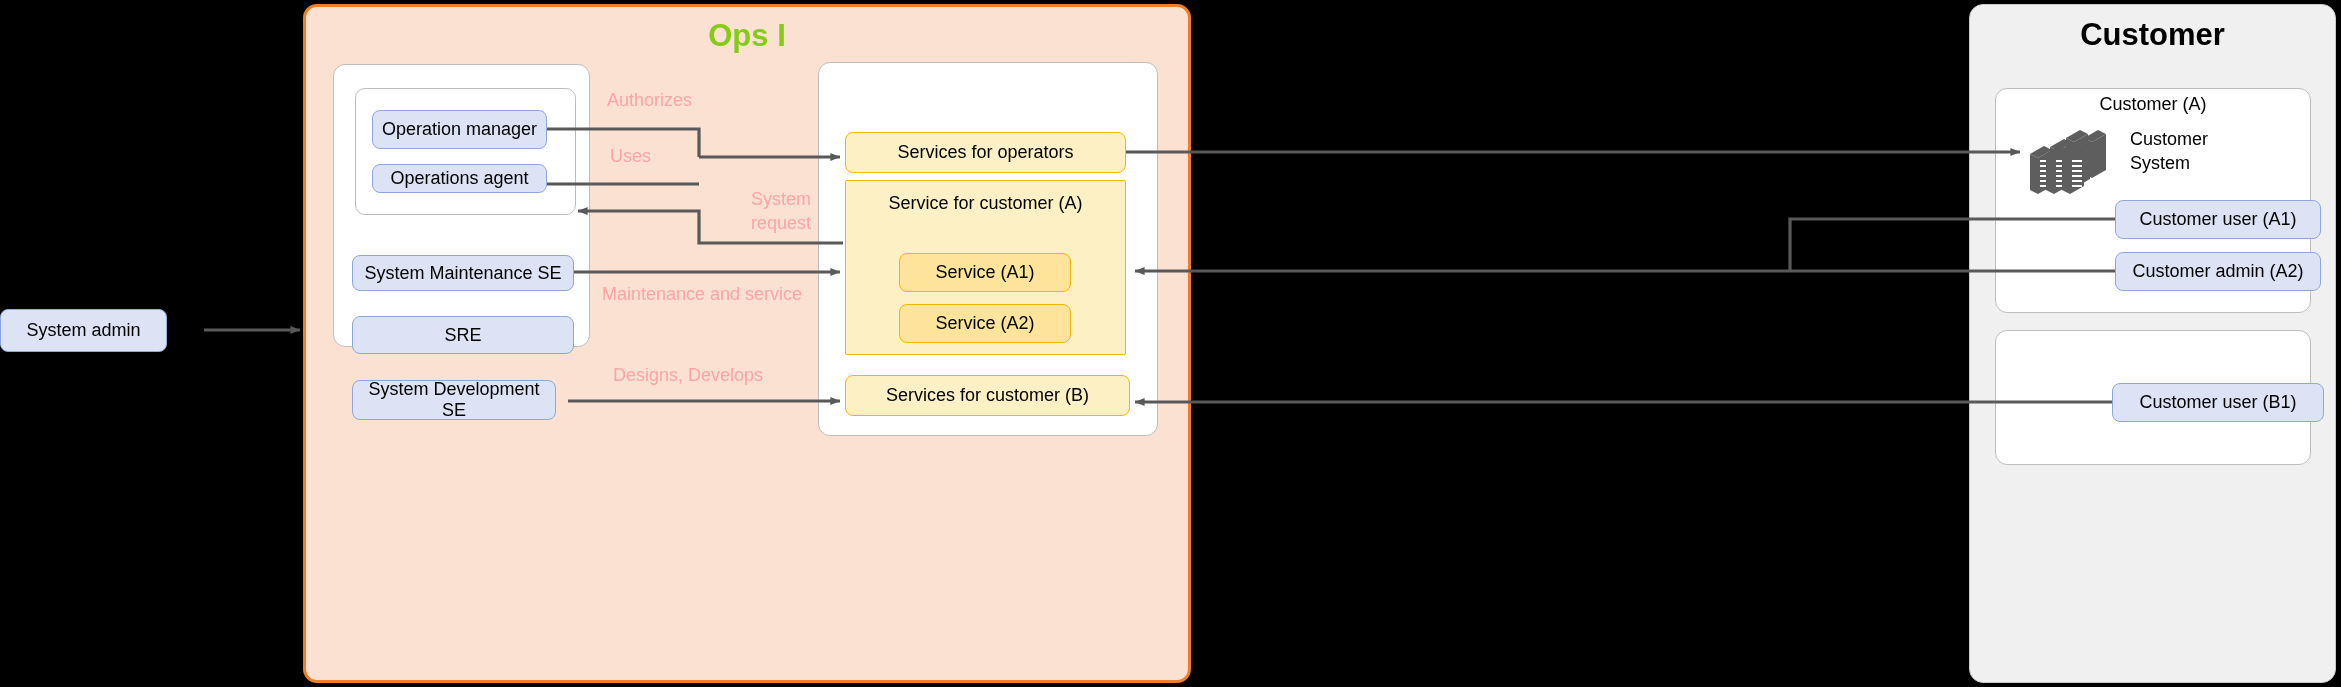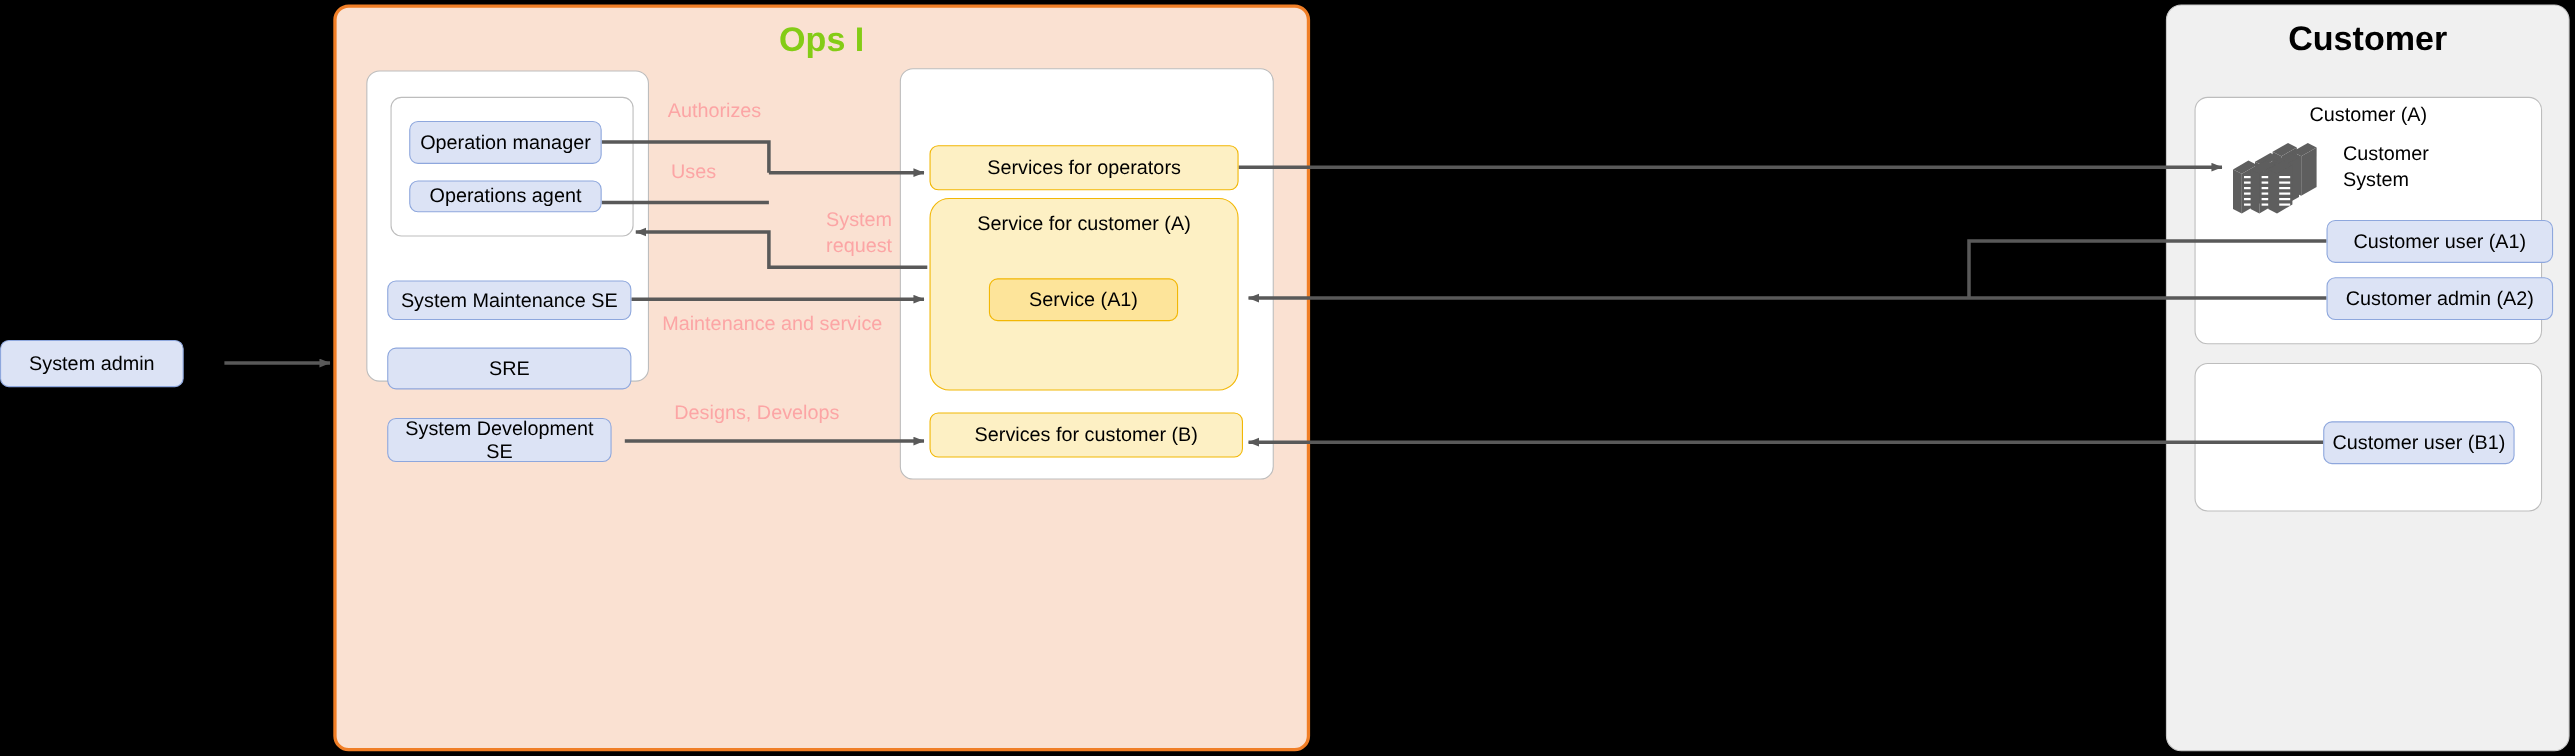--- a/index.html
+++ b/index.html
@@ -37,21 +37,21 @@
   .cust-b-panel{left:1995px;top:330px;width:316px;height:135px;}
 
   
   .node{
     border-radius:8px;display:flex;align-items:center;justify-content:center;
     text-align:center;color:#000;font-size:18px;line-height:1.15;padding:2px 6px;
   }
   .blue{background:#dce3f5;border:1.5px solid #8ea7dd;}
   .yellow{background:#fdf0c4;border:1.5px solid #f2b705;}
   .yellow-deep{background:#fde49a;border:1.5px solid #f2b705;}
-  .yellow-group{background:#fdf0c4;border:1.5px solid #f2b705;border-radius:18px;}
+  .yellow-group{background:#fdf0c4;border:1.5px solid #f2b705;border-radius:2px;}
 
   
   .n-sysadmin{left:0px;top:309px;width:167px;height:43px;}
   .n-opmanager{left:372px;top:110px;width:175px;height:39px;}
   .n-opsagent{left:372px;top:164px;width:175px;height:29px;}
   .n-maintse{left:352px;top:255px;width:222px;height:36px;}
   .n-sre{left:352px;top:316px;width:222px;height:38px;}
   .n-devse{left:352px;top:380px;width:204px;height:40px;}
 
   .n-svcop{left:845px;top:132px;width:281px;height:41px;}
@@ -62,21 +62,21 @@
   .n-svcA2{left:899px;top:304px;width:172px;height:39px;}
   .n-svccustB{left:845px;top:375px;width:285px;height:41px;}
 
   .cust-a-label{left:1995px;top:89px;width:316px;height:30px;
     font-size:18px;color:#000;text-align:center;line-height:30px;}
   .cust-b-label{left:1995px;top:334px;width:316px;height:30px;
     font-size:18px;color:#000;text-align:center;line-height:30px;}
 
   .n-custA1{left:2115px;top:200px;width:206px;height:39px;}
   .n-custA2{left:2115px;top:252px;width:206px;height:39px;}
-  .n-custB1{left:2112px;top:383px;width:174px;height:39px;}
+  .n-custB1{left:2112px;top:383px;width:212px;height:39px;}
 
   .cust-sys-label{left:2130px;top:127px;width:110px;height:50px;
     font-size:18px;color:#000;line-height:24px;}
 
   
   .elabel{font-size:18px;color:#fca5a5;white-space:nowrap;}
   .l-authorizes{left:607px;top:90px;}
   .l-uses{left:610px;top:146px;}
   .l-grasps{left:727px;top:187px;text-align:center;width:108px;line-height:24px;white-space:normal;}
   .l-maint{left:602px;top:284px;}
@@ -147,20 +147,21 @@
   <div class="abs node blue n-maintse">System Maintenance SE</div>
   <div class="abs node blue n-sre">SRE</div>
   <div class="abs node blue n-devse">System Development SE</div>
 
   <div class="abs node yellow n-svcop">Services for operators</div>
 
   <div class="abs yellow-group g-svccustA">
     <div class="grp-label">Service for customer (A)</div>
   </div>
   <div class="abs node yellow-deep n-svcA1">Service (A1)</div>
+  <div class="abs node yellow-deep n-svcA2">Service (A2)</div>
 
   <div class="abs node yellow n-svccustB">Services for customer (B)</div>
 
   <div class="abs cust-a-label">Customer (A)</div>
 
   <svg class="abs server-icon" viewBox="0 0 92 70">
     <g fill="#5e5e5e">
 
       <g transform="translate(40,0)">
         <polygon points="0,12 14,4 22,8 8,16"></polygon>

